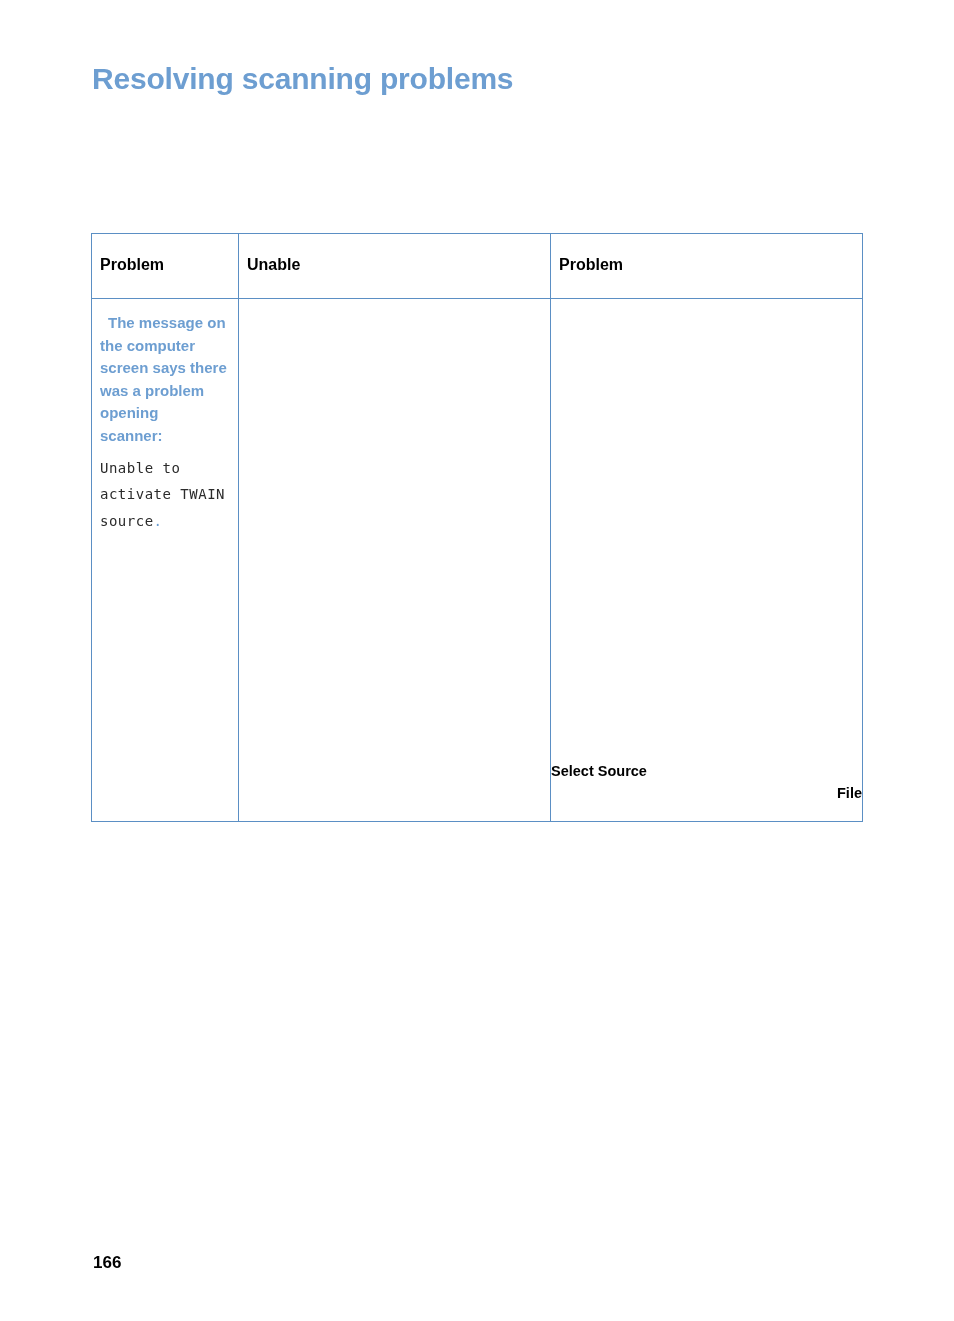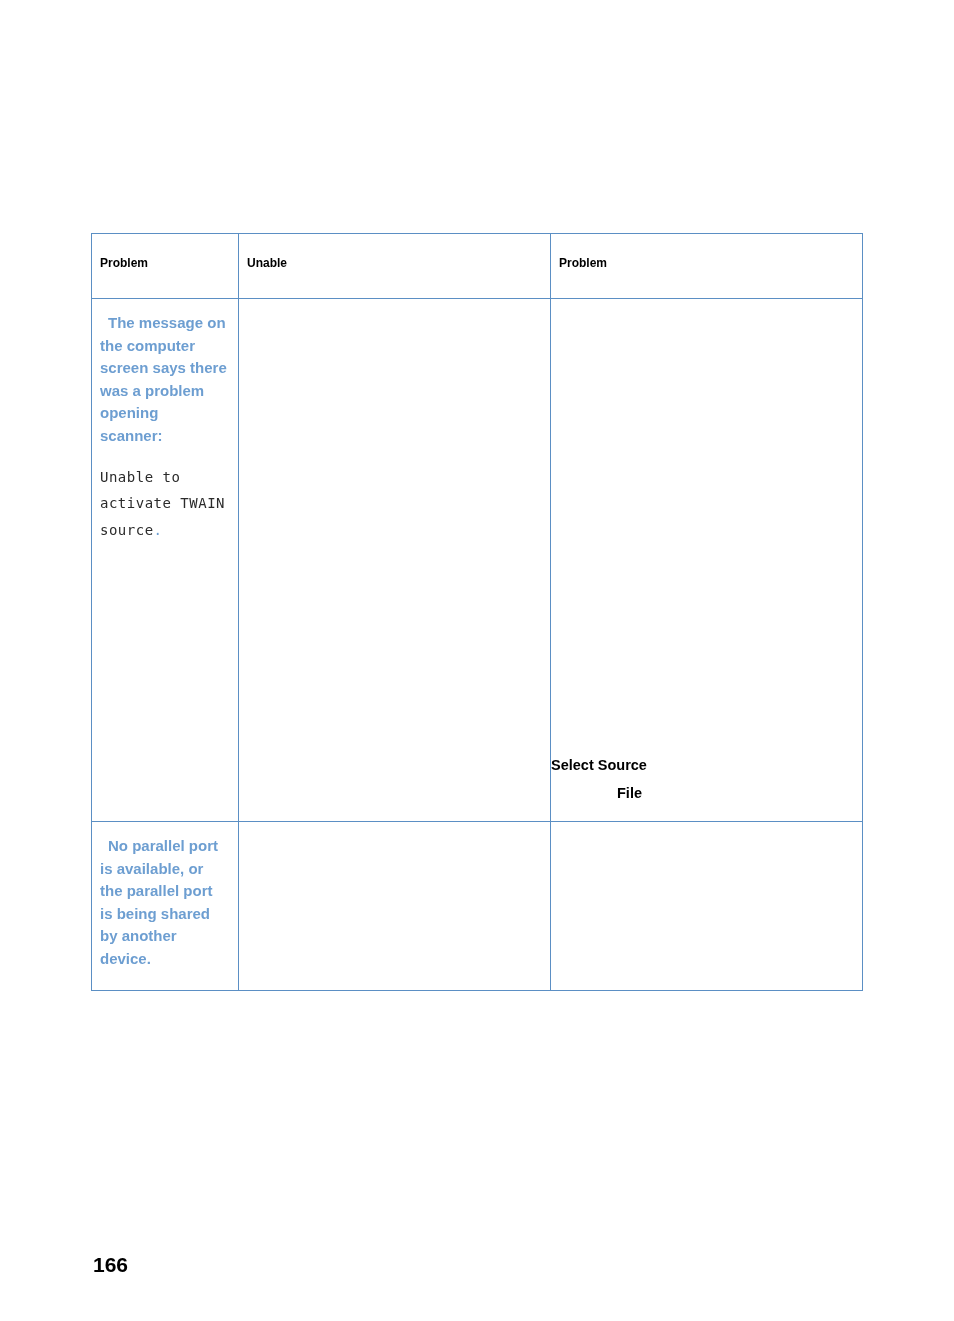--- a/index.html
+++ b/index.html
@@ -54,21 +54,21 @@
   col.col-cause    { width: 312px; }
   col.col-solution { width: 312px; }
 
   
   .head-cell {
     height: 64px;
     text-align: left;
   }
   .head-label {
     display: block;
-    font-size: 12px;
+    font-size: 16px;
     font-weight: bold;
     color: #000000;
     padding: 22px 0 0 8px;
   }
 
   
   .row-1 .cell { height: 522px; }
   .row-2 .cell { height: 168px; }
 
   .cell-inner {
@@ -87,21 +87,21 @@
   }
 
   .mono-message {
     display: block;
     font-family: "DejaVu Sans Mono", "Liberation Mono", monospace;
     font-size: 14px;
     font-weight: normal;
     color: #2b2b2b;
     line-height: 26.5px;
     letter-spacing: 0.5px;
-    margin-top: 16px;
+    margin-top: 7px;
   }
   .mono-message .trailing-dot { color: #6d9ed1; }
 
   
   .solution-fragments {
     position: absolute;
     left: 0;
     right: 0;
     bottom: 17px;
   }
@@ -111,40 +111,41 @@
     font-weight: bold;
     color: #000000;
     line-height: 21px;
     white-space: nowrap;
   }
   .frag-select-source {
     text-align: left;
     padding-right: 8px;
   }
   .frag-file {
-    text-align: left;
+    text-align: right;
     padding-left: 66px;
-    margin-top: 7px;
+    margin-top: 1px;
   }
 
   
   .page-number {
     position: absolute;
     left: 93px;
     top: 1253px;
-    font-size: 21px;
+    font-size: 17px;
     font-weight: bold;
     color: #000000;
   }
 </style>
 </head>
 <body>
 
 <div class="page">
 
+  <div class="page-title">Resolving scanning problems</div>
 
   <table class="troubleshoot-table">
     <colgroup>
       <col class="col-problem">
       <col class="col-cause">
       <col class="col-solution">
     </colgroup>
     <thead>
       <tr>
         <th class="head-cell">
@@ -175,36 +176,19 @@
         <td class="cell">
           <div class="cell-inner">
             <div class="solution-fragments">
               <span class="frag-line frag-select-source">Select Source</span>
               <span class="frag-line frag-file">File</span>
             </div>
           </div>
         </td>
       </tr>
 
-      <tr class="row-2">
-        <td class="cell">
-          <div class="cell-inner">
-            <span class="problem-heading">No parallel port is available, or the parallel port is being shared by another device.</span>
-          </div>
-        </td>
-        <td class="cell">
-          <div class="cell-inner">
-            <span></span>
-          </div>
-        </td>
-        <td class="cell">
-          <div class="cell-inner">
-            <span></span>
-          </div>
-        </td>
-      </tr>
 
     </tbody>
   </table>
 
   <div class="page-number">166</div>
 
 </div>
 
 </body></html>

